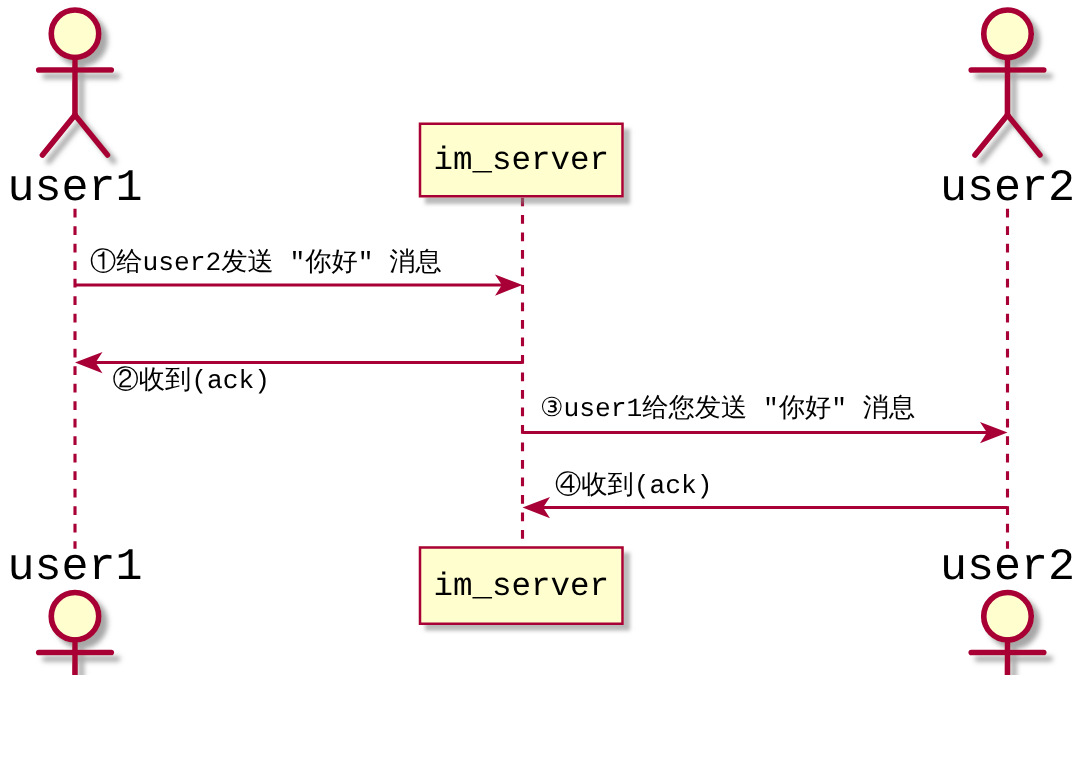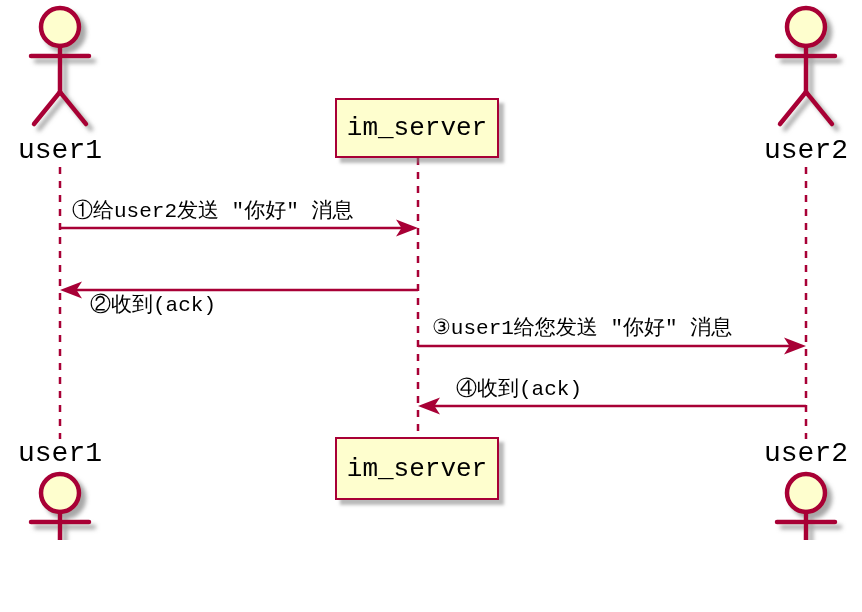--- a/index.html
+++ b/index.html
@@ -27,21 +27,21 @@
     justify-content: center;
     font-size: 26px;
     color: #000000;
     white-space: nowrap;
   }
   .participant.top    { left: 335px; top: 98px;  width: 164px; height: 60px; }
   .participant.bottom { left: 335px; top: 437px; width: 164px; height: 63px; }
   .actor-label {
     position: absolute;
     transform: translateX(-50%);
-    font-size: 28px;
+    font-size: 36px;
     line-height: 30px;
     color: #000000;
     white-space: nowrap;
   }
   .msg-label {
     position: absolute;
     font-size: 21px;
     line-height: 26px;
     color: #000000;
     white-space: nowrap;
@@ -96,15 +96,15 @@
   </div>
 
   <div class="actor-label" style="left:60px;  top:136px;">user1</div>
   <div class="actor-label" style="left:806px; top:136px;">user2</div>
   <div class="actor-label" style="left:60px;  top:439px;">user1</div>
   <div class="actor-label" style="left:806px; top:439px;">user2</div>
 
   <div class="msg-label" style="left:72px;  top:199px;">①给user2发送 "你好" 消息</div>
   <div class="msg-label" style="left:90px;  top:261px;margin-top:32px;">②收到(ack)</div>
   <div class="msg-label" style="left:432px; top:316px;">③user1给您发送 "你好" 消息</div>
-  <div class="msg-label" style="left:456px; top:377px;">④收到(ack)</div>
+  <div class="msg-label" style="left:444px; top:377px;">④收到(ack)</div>
 
 </div>
 
 </body></html>

